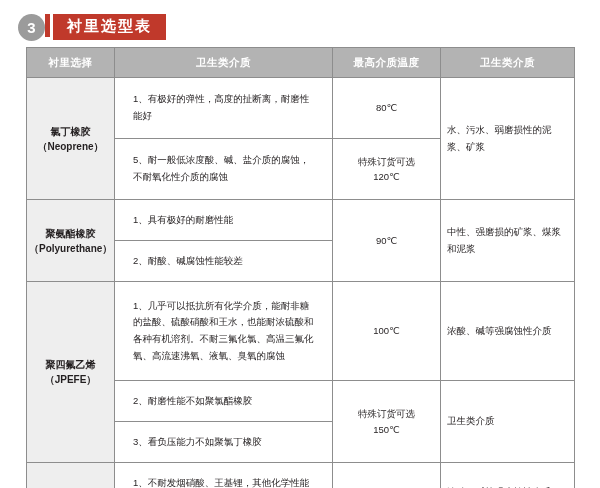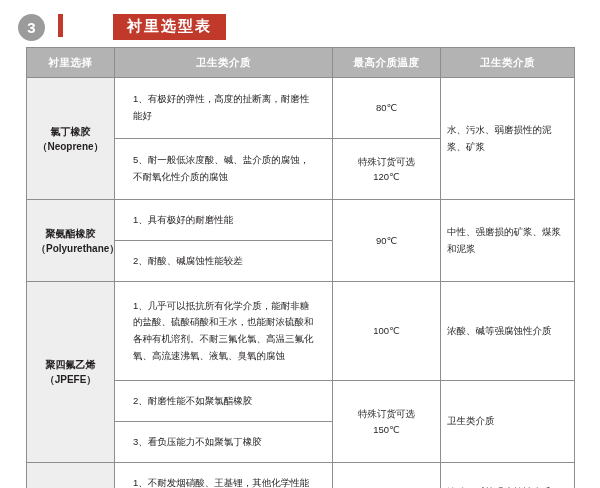--- a/index.html
+++ b/index.html
@@ -36,22 +36,20 @@
     color: #ffffff;
     font-size: 15px;
     display: flex;
     align-items: center;
     justify-content: center;
     font-weight: bold;
     flex: 0 0 auto;
   }
   .title-wrap {
     display: flex;
-    margin-left: 13px;
-    gap: 47px;
   }
   .title-bar {
     width: 5px;
     height: 23px;
     background: #c0392b;
     flex: 0 0 auto;
   }
   .title-box {
     background: #c0392b;
     color: #ffffff;
@@ -88,21 +86,21 @@
     height: 27px;
     text-align: center;
     letter-spacing: 0.5px;
   }
   td.lining {
     text-align: center;
     background: #eeeeee;
     font-weight: bold;
     font-size: 10px;
     line-height: 1.5;
-    padding: 9px;
+    padding: 2px;
   }
   td.perf {
     padding: 7px 18px;
     line-height: 1.75;
     text-align: left;
     font-size: 9.5px;
   }
   td.temp {
     text-align: center;
     line-height: 1.6;

